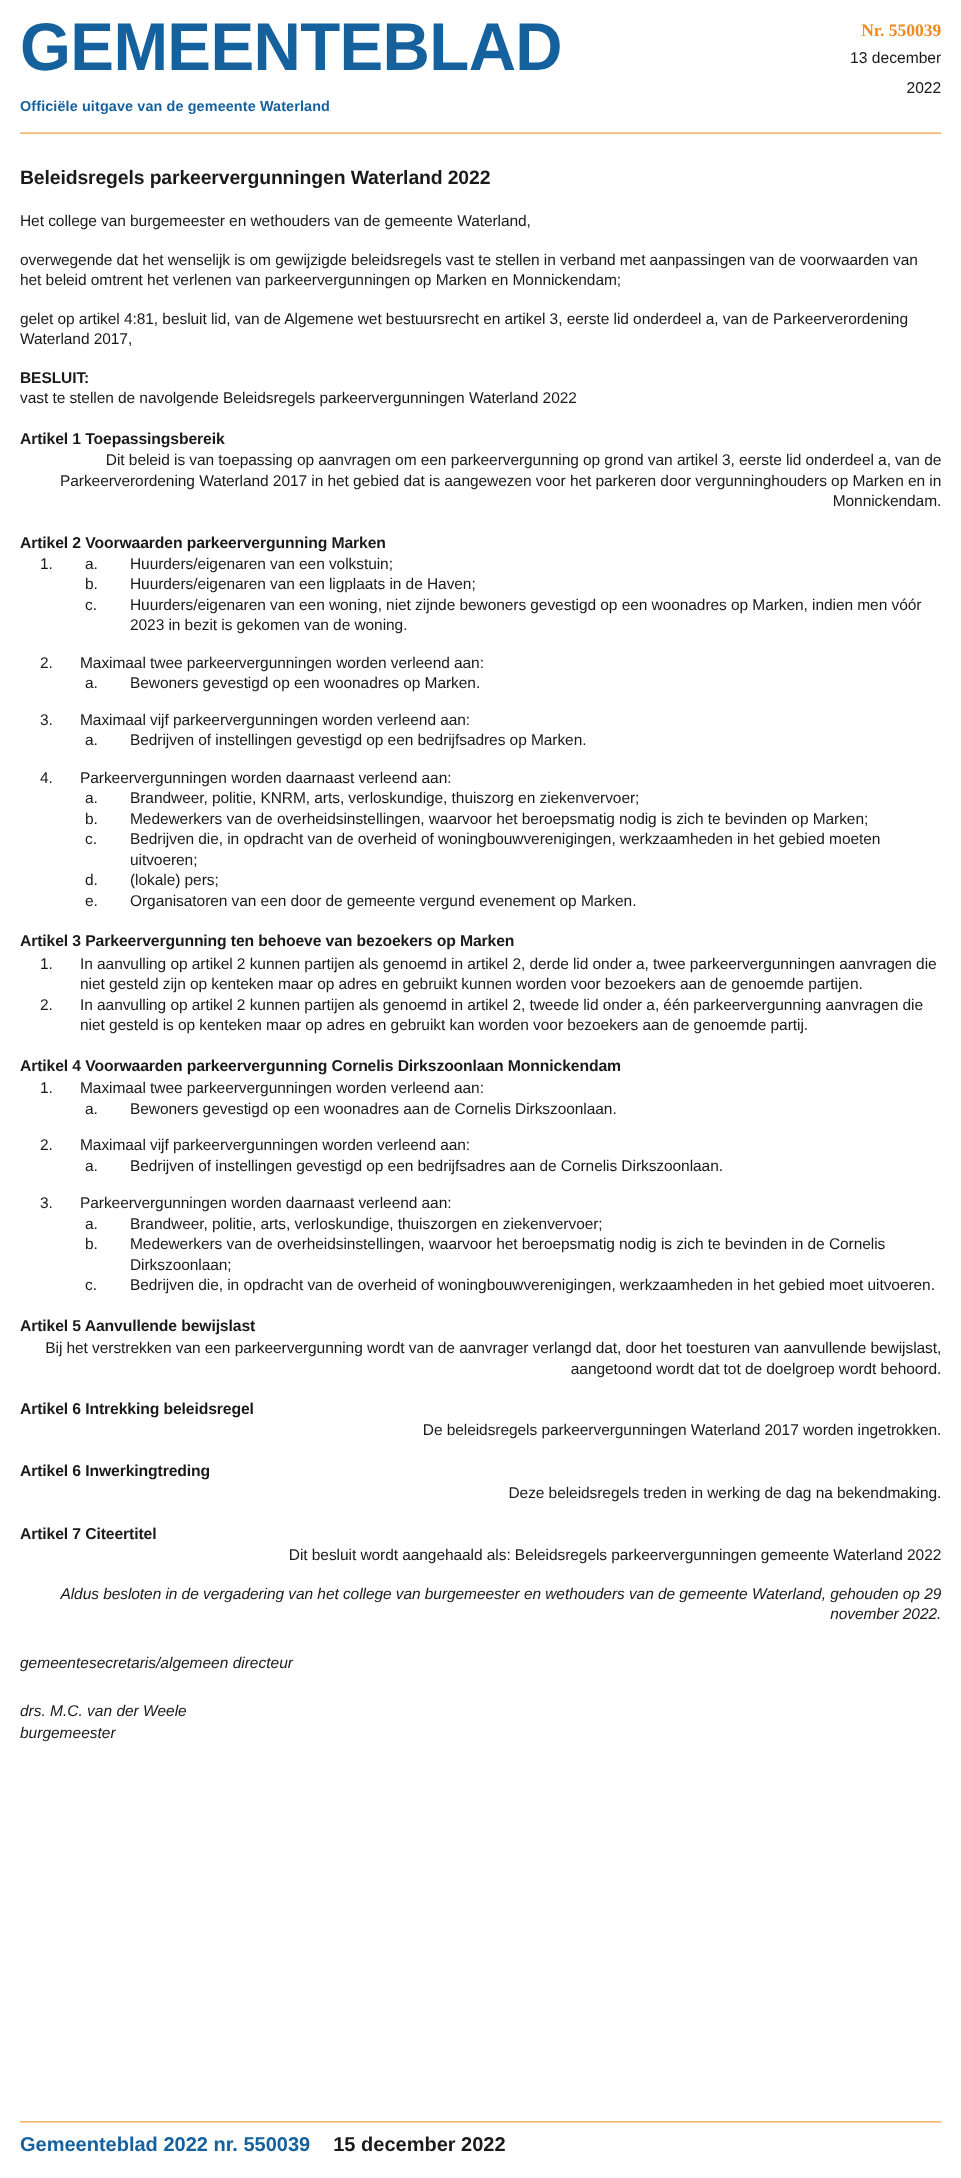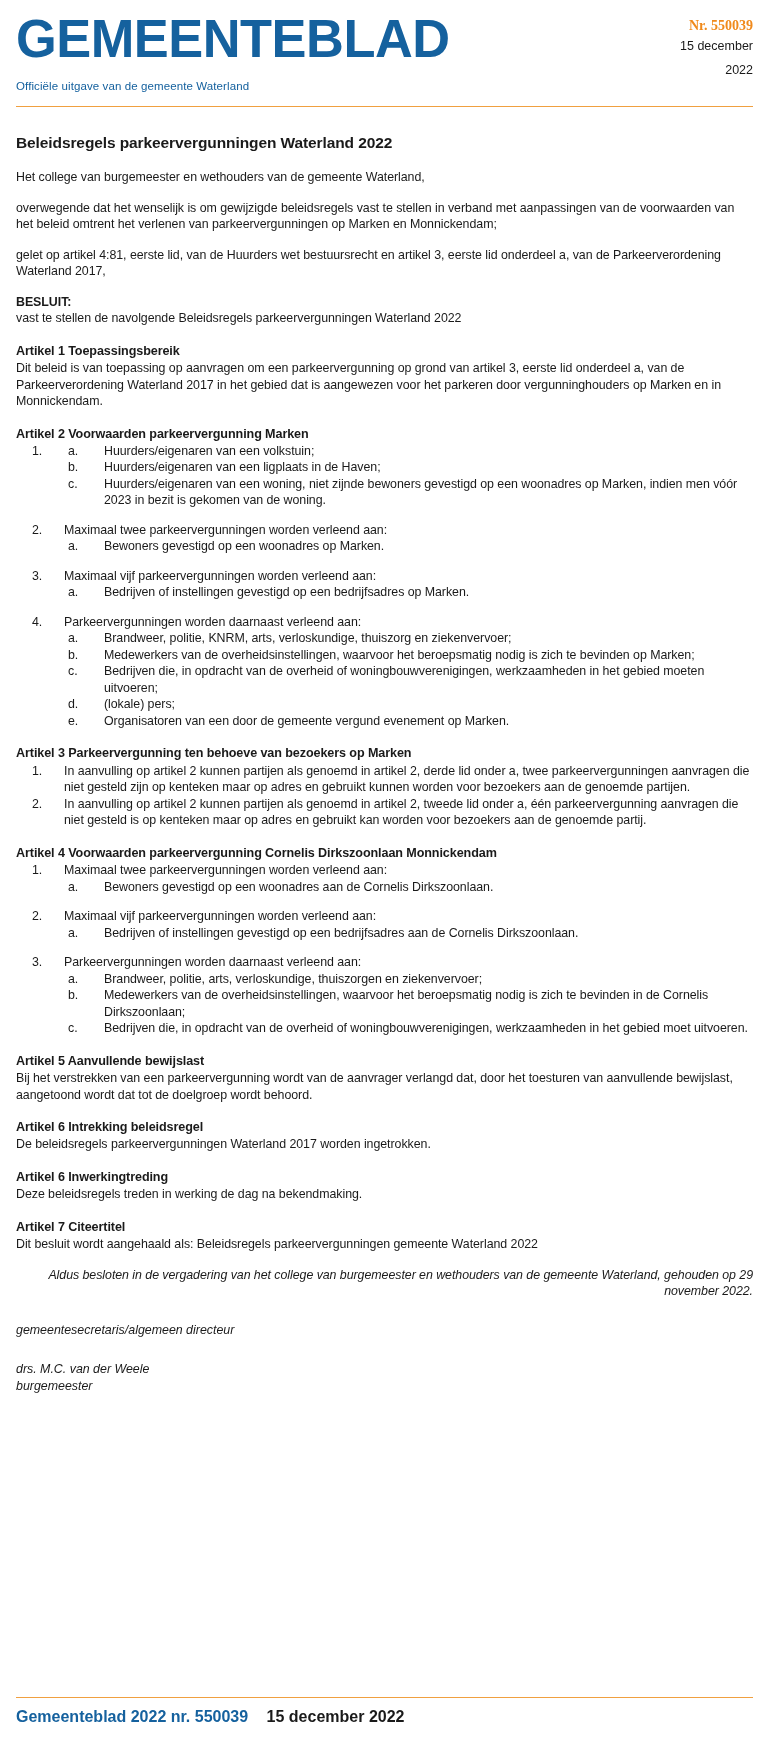--- a/index.html
+++ b/index.html
@@ -41,20 +41,21 @@
     transform-origin: left center;
     white-space: nowrap;
     margin: 0;
   }
   .subtitle {
     color: #15619e;
     font-size: 11.5px;
     line-height: 1.3;
     margin-top: 14px;
     letter-spacing: 0.1px;
+    font-weight: bold;
   }
   .masthead-right {
     flex: 0 0 auto;
     text-align: right;
     padding-top: 6px;
     padding-left: 14px;
     white-space: nowrap;
   }
   .issue-no {
     color: #f08a1c;
@@ -95,21 +96,21 @@
   h2.article-heading.extra-gap { }
 
   p.para {
     font-size: 12.4px;
     line-height: 1.33;
     margin: 0 0 14px 0;
     letter-spacing: -0.05px;
   }
   p.para.bold { font-weight: bold; margin-bottom: 0; }
   p.para.italic { font-style: italic; text-align: right; }
-  p.para.after-heading { margin-bottom: 0; }
+  p.para.after-heading { margin-bottom: 0; text-align: right; }
 
   .block-gap { height: 14px; }
 
   
   ol.num-list {
     list-style: none;
     margin: 0;
     padding: 0;
   }
   ol.num-list > li {
@@ -183,33 +184,33 @@
 
 <div class="page">
 
   <header class="masthead">
     <div class="masthead-left">
       <div class="wordmark">GEMEENTEBLAD</div>
       <div class="subtitle">Officiële uitgave van de gemeente Waterland</div>
     </div>
     <div class="masthead-right">
       <div class="issue-no">Nr. 550039</div>
-      <div class="issue-date">15 december</div>
+      <div class="issue-date">13 december</div>
       <div class="issue-date">2022</div>
     </div>
   </header>
   <hr class="rule-top">
 
   <main class="content">
 
     <h1 class="doc-title">Beleidsregels parkeervergunningen Waterland 2022</h1>
 
     <p class="para">Het college van burgemeester en wethouders van de gemeente Waterland,</p>
     <p class="para">overwegende dat het wenselijk is om gewijzigde beleidsregels vast te stellen in verband met aanpassingen van de voorwaarden van het beleid omtrent het verlenen van parkeervergunningen op Marken en Monnickendam;</p>
-    <p class="para">gelet op artikel 4:81, eerste lid, van de Huurders wet bestuursrecht en artikel 3, eerste lid onderdeel a, van de Parkeerverordening Waterland 2017,</p>
+    <p class="para">gelet op artikel 4:81, besluit lid, van de Algemene wet bestuursrecht en artikel 3, eerste lid onderdeel a, van de Parkeerverordening Waterland 2017,</p>
 
     <p class="para bold">BESLUIT:</p>
     <p class="para">vast te stellen de navolgende Beleidsregels parkeervergunningen Waterland 2022</p>
 
     <h2 class="article-heading">Artikel 1 Toepassingsbereik</h2>
     <p class="para after-heading">Dit beleid is van toepassing op aanvragen om een parkeervergunning op grond van artikel 3, eerste lid onderdeel a, van de Parkeerverordening Waterland 2017 in het gebied dat is aangewezen voor het parkeren door vergunninghouders op Marken en in Monnickendam.</p>
 
     <h2 class="article-heading">Artikel 2 Voorwaarden parkeervergunning Marken</h2>
     <ol class="num-list">
       <li>

